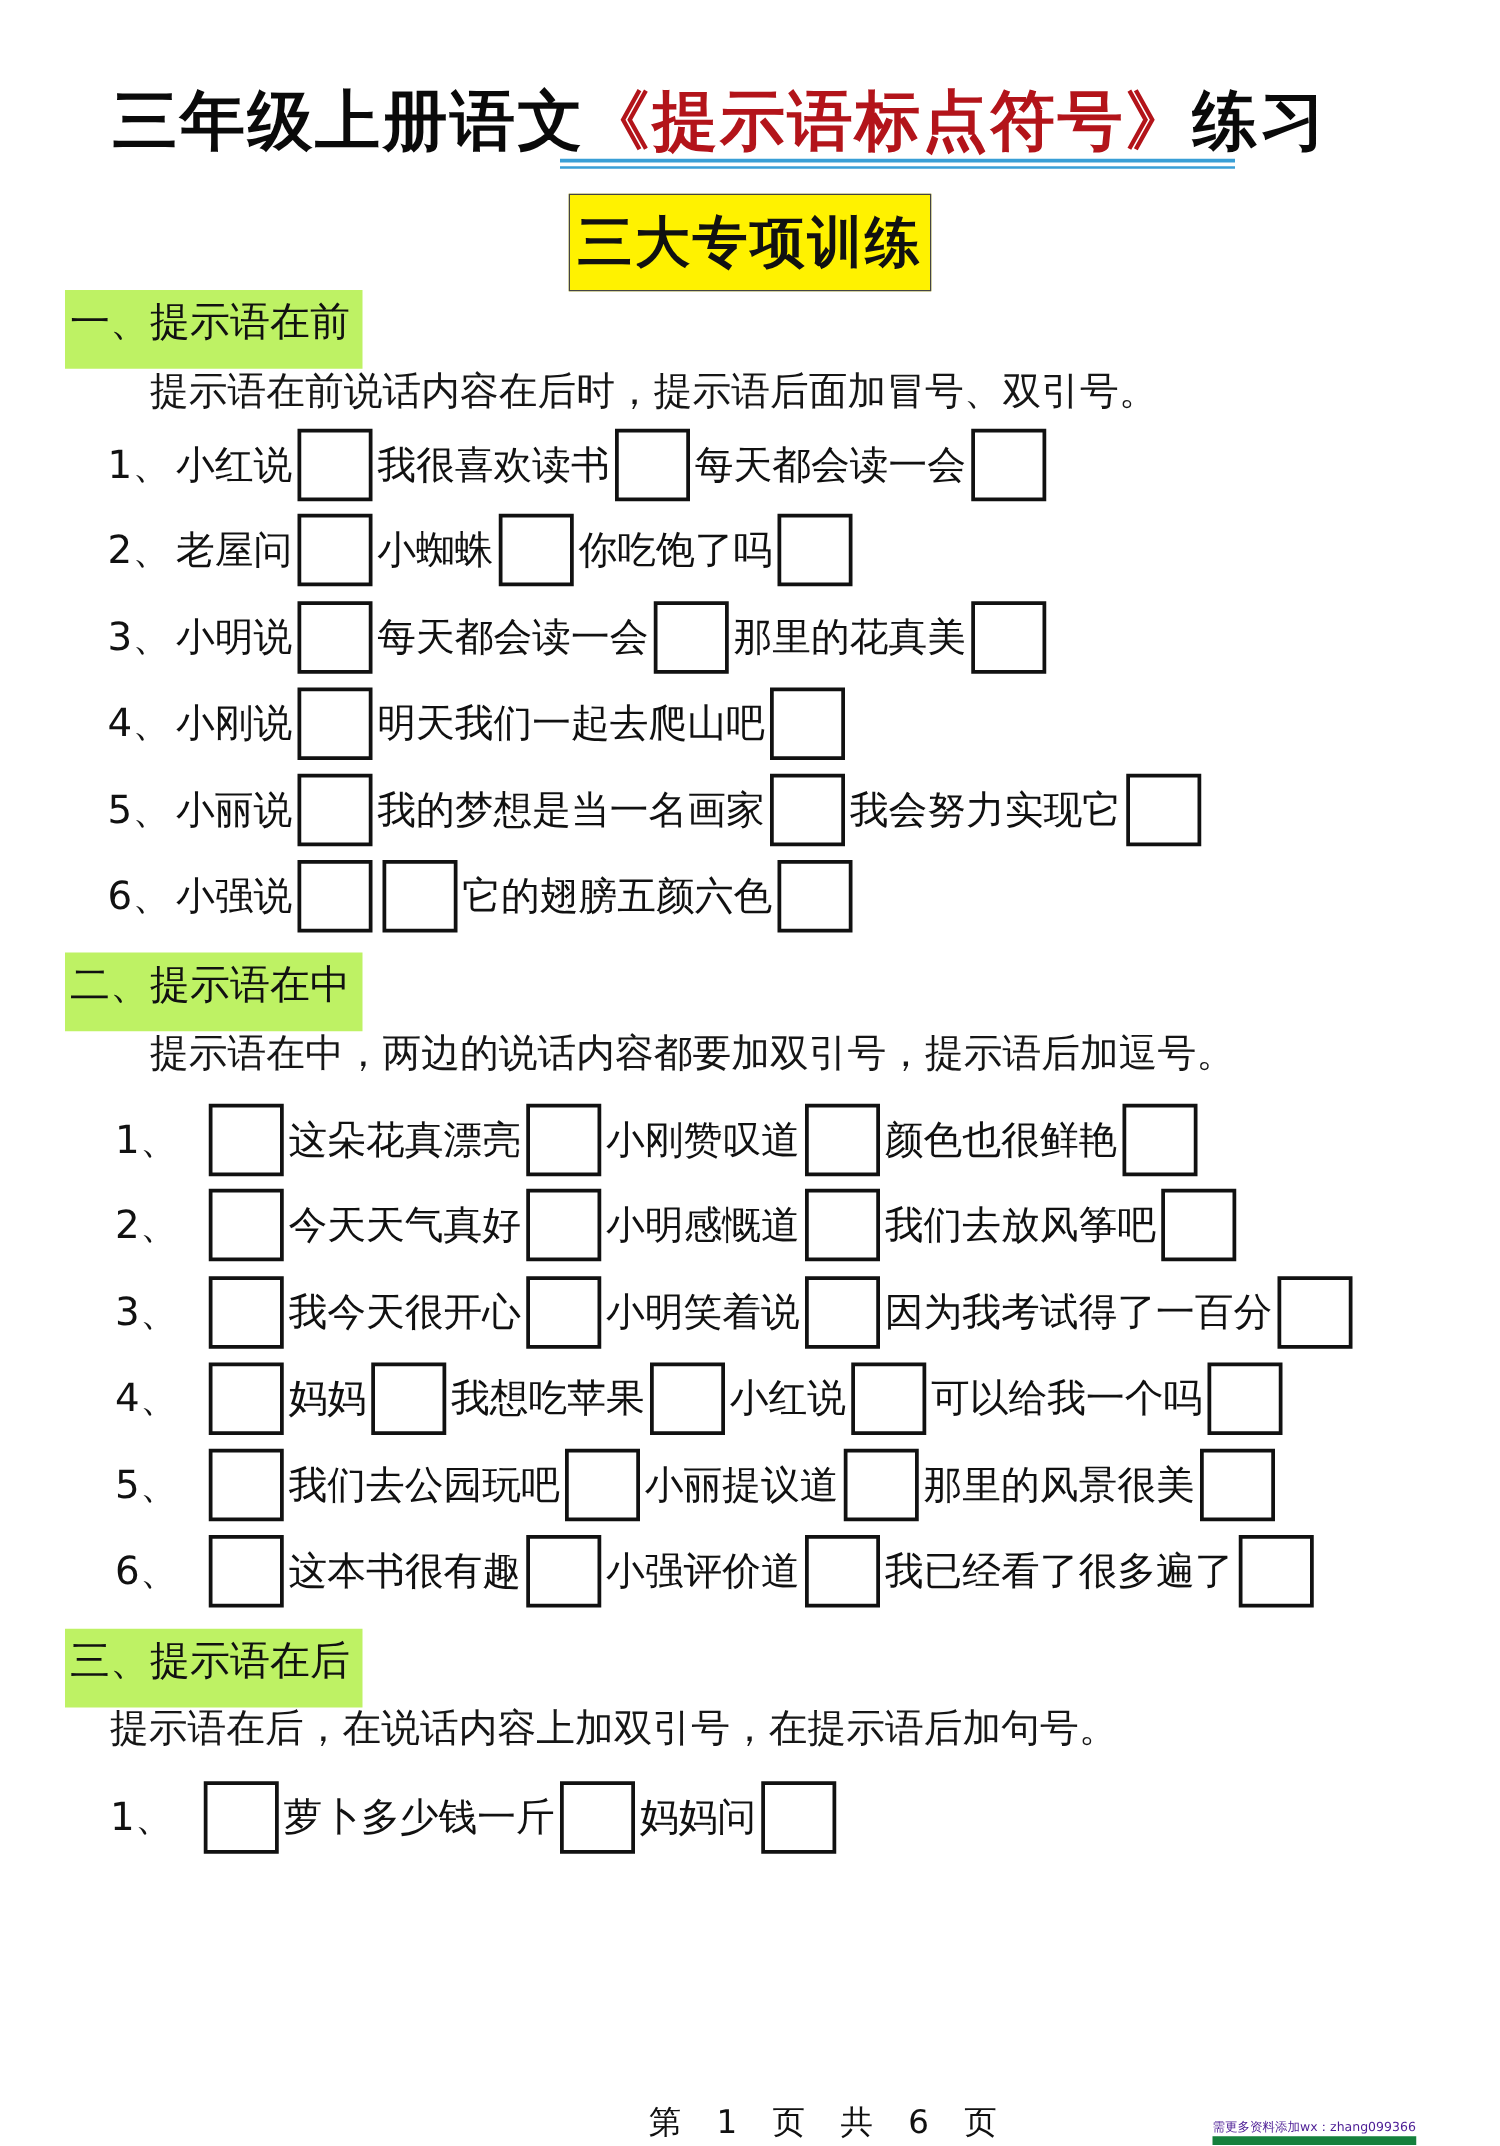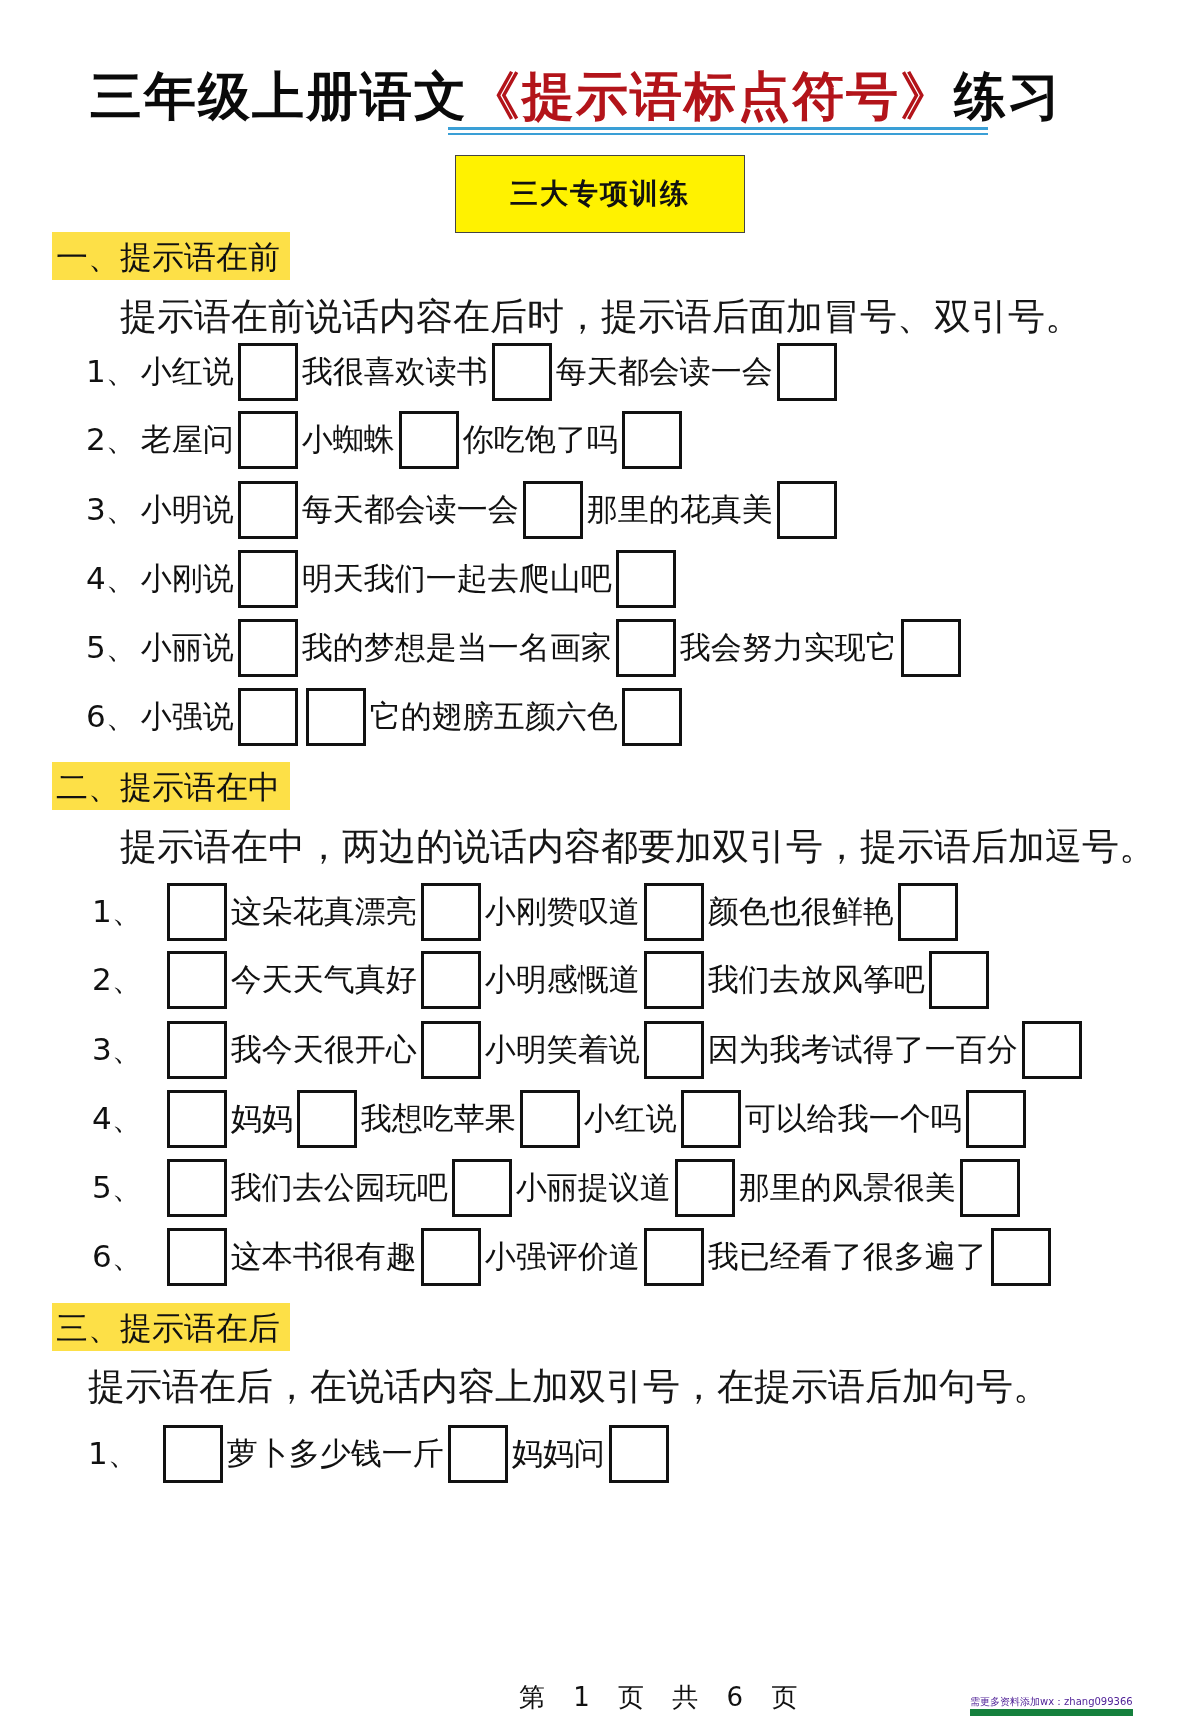--- a/index.html
+++ b/index.html
@@ -6,25 +6,25 @@
   body { width: 1200px; height: 1717px; position: relative; overflow: hidden;
          font-family: "DejaVu Sans", sans-serif; color: #111; }
   .abs { position: absolute; }
   .title { left: 90px; top: 62px; font-size: 52px; font-weight: bold; letter-spacing: 2px;
            font-family: "DejaVu Serif", serif; white-space: nowrap; color: #0a0a0a; }
   .title .red { color: #b3141a; }
   .title-underline { left: 448px; top: 127px; width: 540px; height: 3px; background: #3a9fd6; }
   .title-underline2 { left: 448px; top: 133px; width: 540px; height: 2px; background: #3a9fd6; }
   .subtitle-box { left: 455px; top: 155px; width: 290px; height: 78px; background: #fff200;
                   border: 1.5px solid #444; box-sizing: border-box; display: flex;
-                  align-items: center; justify-content: center; font-size: 28px; font-weight: bold;
+                  align-items: center; justify-content: center; font-size: 44px; font-weight: bold;
                   font-family: "DejaVu Serif", serif; letter-spacing: 2px; }
-  .sec-head { background: #fde047; font-size: 32px; padding: 6px 10px 6px 4px; white-space: nowrap;
-              height: 48px; box-sizing: border-box; line-height: 38px; }
-  .instr { font-size: 37px; white-space: nowrap; color: #161616; }
+  .sec-head { background: #bef264; font-size: 32px; padding: 6px 10px 6px 4px; white-space: nowrap;
+              height: 63px; box-sizing: border-box; line-height: 38px; }
+  .instr { font-size: 31px; white-space: nowrap; color: #161616; }
   .row { font-size: 31px; white-space: nowrap; display: flex; align-items: center; height: 64px; }
   .num { display: inline-block; }
   .seg { display: inline-block; }
   .box { display: inline-block; width: 60px; height: 58px; border: 3px solid #111; box-sizing: border-box;
          margin: 0 4px; background: #fff; vertical-align: middle; }
   .footer { left: 519px; top: 1680px; font-size: 26px; letter-spacing: 10px; white-space: nowrap; }
   .watermark { left: 970px; top: 1695px; font-size: 10px; color: #4c1d95; white-space: nowrap;
                border-bottom: 7px solid #15803d; }
 </style>
 </head>

